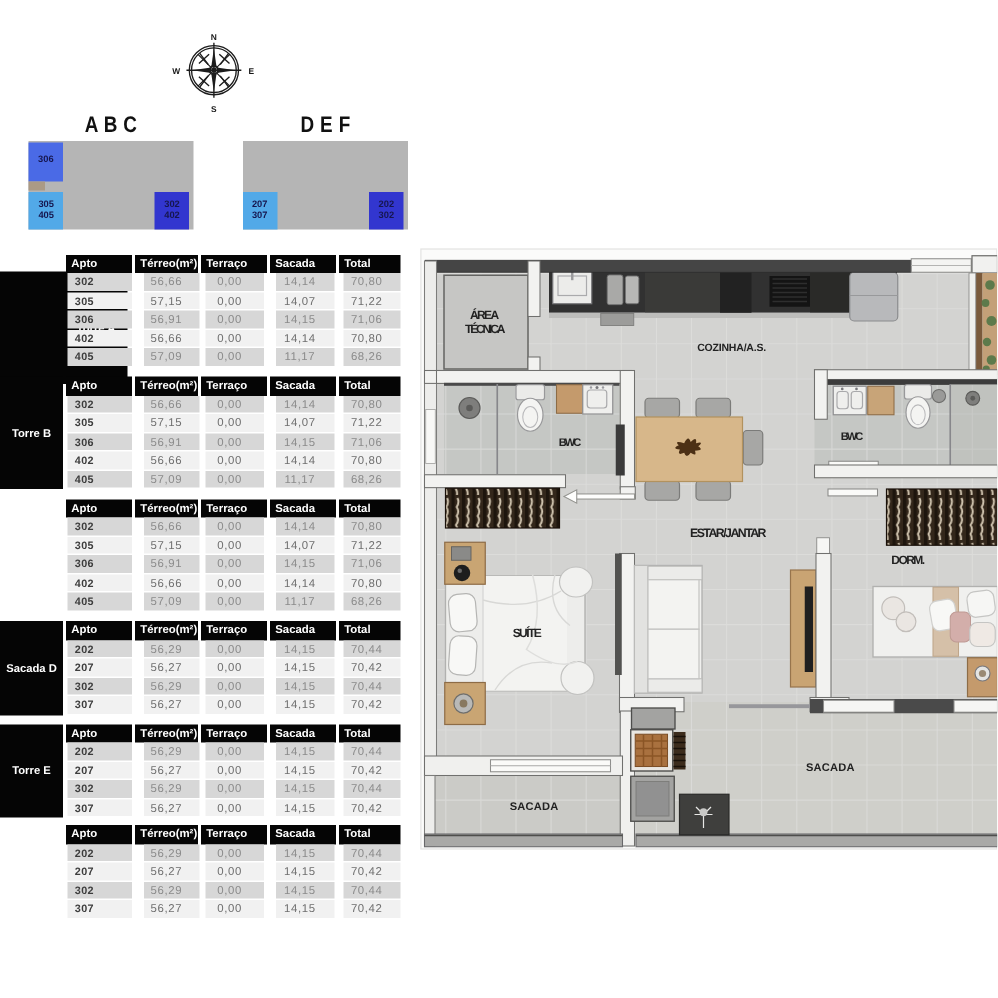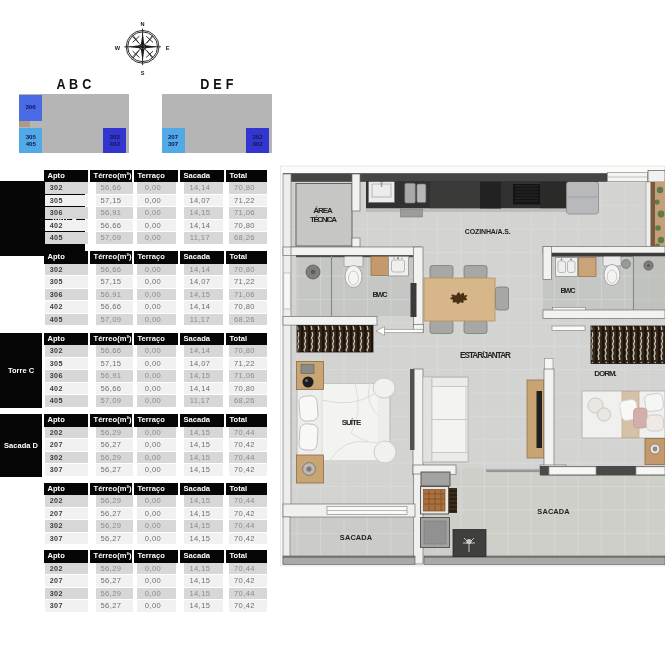--- a/index.html
+++ b/index.html
@@ -103,20 +103,21 @@
 <div class="dcell" style="left:96.0px;top:219.5px;width:36.8px;height:11.8px;background:#f1f1f1;color:#6f6f6f;">56,66</div>
 <div class="dcell" style="left:136.8px;top:219.5px;width:39.5px;height:11.8px;background:#f1f1f1;color:#6f6f6f;">0,00</div>
 <div class="dcell" style="left:184.2px;top:219.5px;width:38.4px;height:11.8px;background:#f1f1f1;color:#6f6f6f;">14,14</div>
 <div class="dcell" style="left:229.3px;top:219.5px;width:37.3px;height:11.8px;background:#f1f1f1;color:#6f6f6f;">70,80</div>
 <div class="acell" style="left:45.3px;top:232.0px;width:42.7px;height:11.8px;background:#d7d7d7;">405</div>
 <div class="dcell" style="left:96.0px;top:232.0px;width:36.8px;height:11.8px;background:#d7d7d7;color:#8b8b8b;">57,09</div>
 <div class="dcell" style="left:136.8px;top:232.0px;width:39.5px;height:11.8px;background:#d7d7d7;color:#8b8b8b;">0,00</div>
 <div class="dcell" style="left:184.2px;top:232.0px;width:38.4px;height:11.8px;background:#d7d7d7;color:#8b8b8b;">11,17</div>
 <div class="dcell" style="left:229.3px;top:232.0px;width:37.3px;height:11.8px;background:#d7d7d7;color:#8b8b8b;">68,26</div>
 
+<div class="torre" style="top:251.0px;height:75.0px;">Torre B</div>
 
 <div class="hcell" style="left:44.0px;top:251.0px;width:44.0px;height:12.5px;">Apto</div>
 <div class="hcell" style="left:90.0px;top:251.0px;width:42.0px;height:12.5px;">Térreo(m²)</div>
 <div class="hcell" style="left:134.0px;top:251.0px;width:44.0px;height:12.5px;">Terraço</div>
 <div class="hcell" style="left:180.0px;top:251.0px;width:44.0px;height:12.5px;">Sacada</div>
 <div class="hcell" style="left:226.0px;top:251.0px;width:40.5px;height:12.5px;">Total</div>
 
 <div class="acell" style="left:45.3px;top:263.5px;width:42.7px;height:11.8px;background:#d7d7d7;">302</div>
 <div class="dcell" style="left:96.0px;top:263.5px;width:36.8px;height:11.8px;background:#d7d7d7;color:#8b8b8b;">56,66</div>
 <div class="dcell" style="left:136.8px;top:263.5px;width:39.5px;height:11.8px;background:#d7d7d7;color:#8b8b8b;">0,00</div>
@@ -136,21 +137,20 @@
 <div class="dcell" style="left:96.0px;top:301.0px;width:36.8px;height:11.8px;background:#f1f1f1;color:#6f6f6f;">56,66</div>
 <div class="dcell" style="left:136.8px;top:301.0px;width:39.5px;height:11.8px;background:#f1f1f1;color:#6f6f6f;">0,00</div>
 <div class="dcell" style="left:184.2px;top:301.0px;width:38.4px;height:11.8px;background:#f1f1f1;color:#6f6f6f;">14,14</div>
 <div class="dcell" style="left:229.3px;top:301.0px;width:37.3px;height:11.8px;background:#f1f1f1;color:#6f6f6f;">70,80</div>
 <div class="acell" style="left:45.3px;top:313.5px;width:42.7px;height:11.8px;background:#d7d7d7;">405</div>
 <div class="dcell" style="left:96.0px;top:313.5px;width:36.8px;height:11.8px;background:#d7d7d7;color:#8b8b8b;">57,09</div>
 <div class="dcell" style="left:136.8px;top:313.5px;width:39.5px;height:11.8px;background:#d7d7d7;color:#8b8b8b;">0,00</div>
 <div class="dcell" style="left:184.2px;top:313.5px;width:38.4px;height:11.8px;background:#d7d7d7;color:#8b8b8b;">11,17</div>
 <div class="dcell" style="left:229.3px;top:313.5px;width:37.3px;height:11.8px;background:#d7d7d7;color:#8b8b8b;">68,26</div>
 
-<div class="torre" style="top:332.5px;height:75.0px;">Torre C</div>
 
 <div class="hcell" style="left:44.0px;top:332.5px;width:44.0px;height:12.5px;">Apto</div>
 <div class="hcell" style="left:90.0px;top:332.5px;width:42.0px;height:12.5px;">Térreo(m²)</div>
 <div class="hcell" style="left:134.0px;top:332.5px;width:44.0px;height:12.5px;">Terraço</div>
 <div class="hcell" style="left:180.0px;top:332.5px;width:44.0px;height:12.5px;">Sacada</div>
 <div class="hcell" style="left:226.0px;top:332.5px;width:40.5px;height:12.5px;">Total</div>
 
 <div class="acell" style="left:45.3px;top:345.0px;width:42.7px;height:11.8px;background:#d7d7d7;">302</div>
 <div class="dcell" style="left:96.0px;top:345.0px;width:36.8px;height:11.8px;background:#d7d7d7;color:#8b8b8b;">56,66</div>
 <div class="dcell" style="left:136.8px;top:345.0px;width:39.5px;height:11.8px;background:#d7d7d7;color:#8b8b8b;">0,00</div>
@@ -199,20 +199,21 @@
 <div class="dcell" style="left:96.0px;top:451.5px;width:36.8px;height:11.8px;background:#d7d7d7;color:#8b8b8b;">56,29</div>
 <div class="dcell" style="left:136.8px;top:451.5px;width:39.5px;height:11.8px;background:#d7d7d7;color:#8b8b8b;">0,00</div>
 <div class="dcell" style="left:184.2px;top:451.5px;width:38.4px;height:11.8px;background:#d7d7d7;color:#8b8b8b;">14,15</div>
 <div class="dcell" style="left:229.3px;top:451.5px;width:37.3px;height:11.8px;background:#d7d7d7;color:#8b8b8b;">70,44</div>
 <div class="acell" style="left:45.3px;top:464.0px;width:42.7px;height:11.8px;background:#f1f1f1;">307</div>
 <div class="dcell" style="left:96.0px;top:464.0px;width:36.8px;height:11.8px;background:#f1f1f1;color:#6f6f6f;">56,27</div>
 <div class="dcell" style="left:136.8px;top:464.0px;width:39.5px;height:11.8px;background:#f1f1f1;color:#6f6f6f;">0,00</div>
 <div class="dcell" style="left:184.2px;top:464.0px;width:38.4px;height:11.8px;background:#f1f1f1;color:#6f6f6f;">14,15</div>
 <div class="dcell" style="left:229.3px;top:464.0px;width:37.3px;height:11.8px;background:#f1f1f1;color:#6f6f6f;">70,42</div>
 
+<div class="torre" style="top:482.5px;height:62.5px;">Torre E</div>
 
 <div class="hcell" style="left:44.0px;top:482.5px;width:44.0px;height:12.5px;">Apto</div>
 <div class="hcell" style="left:90.0px;top:482.5px;width:42.0px;height:12.5px;">Térreo(m²)</div>
 <div class="hcell" style="left:134.0px;top:482.5px;width:44.0px;height:12.5px;">Terraço</div>
 <div class="hcell" style="left:180.0px;top:482.5px;width:44.0px;height:12.5px;">Sacada</div>
 <div class="hcell" style="left:226.0px;top:482.5px;width:40.5px;height:12.5px;">Total</div>
 
 <div class="acell" style="left:45.3px;top:495.0px;width:42.7px;height:11.8px;background:#d7d7d7;">202</div>
 <div class="dcell" style="left:96.0px;top:495.0px;width:36.8px;height:11.8px;background:#d7d7d7;color:#8b8b8b;">56,29</div>
 <div class="dcell" style="left:136.8px;top:495.0px;width:39.5px;height:11.8px;background:#d7d7d7;color:#8b8b8b;">0,00</div>

